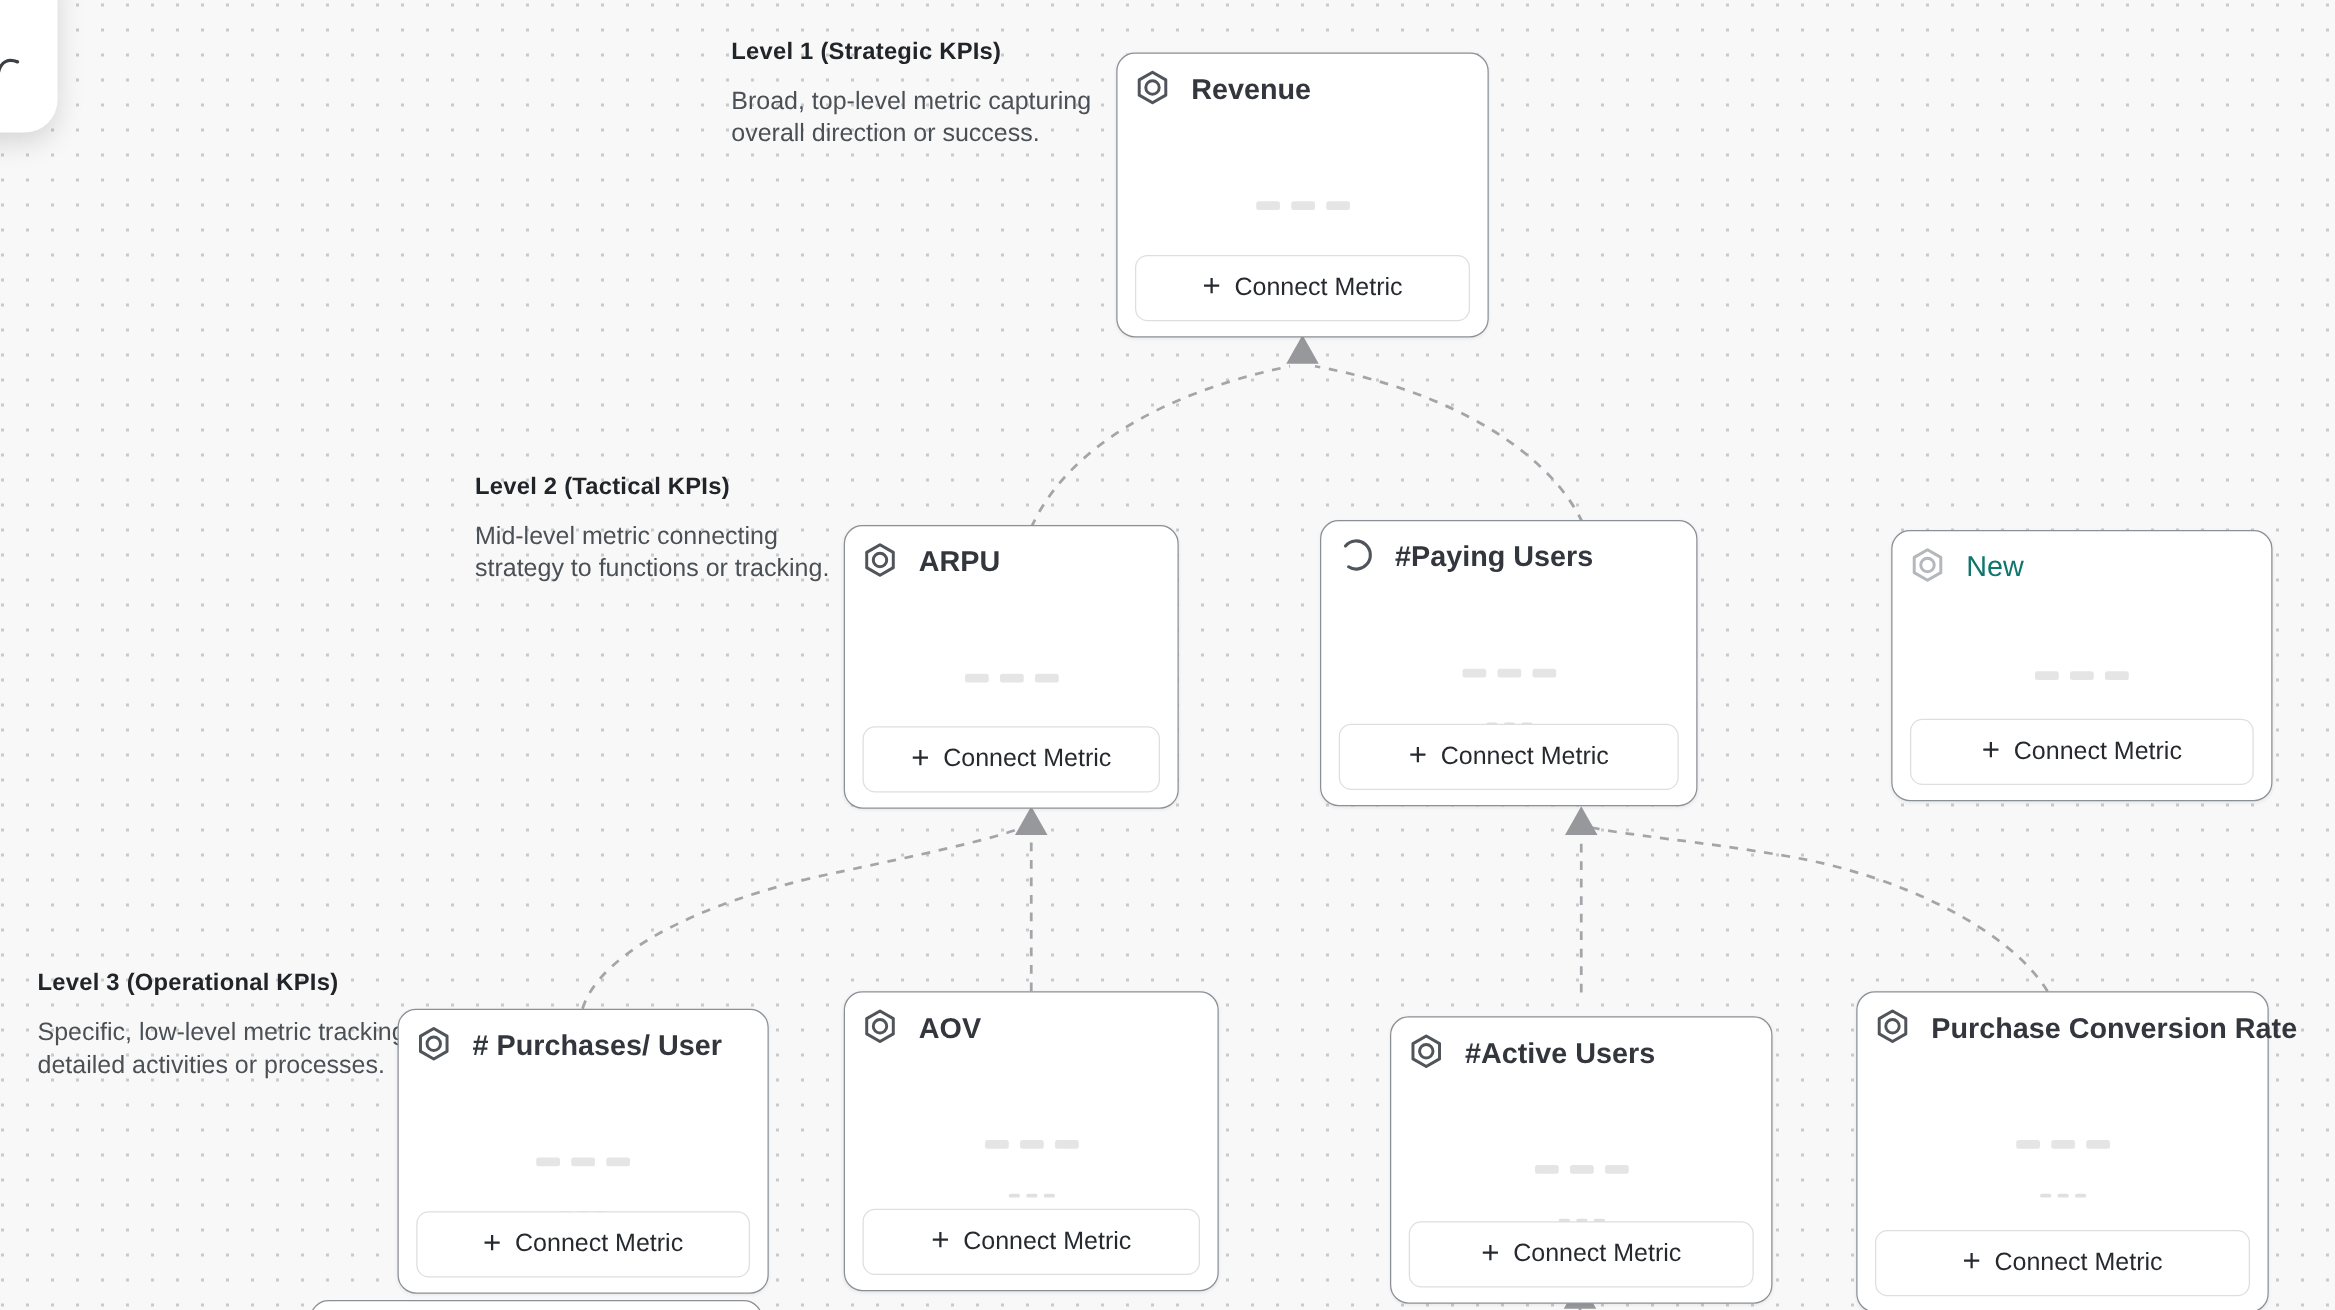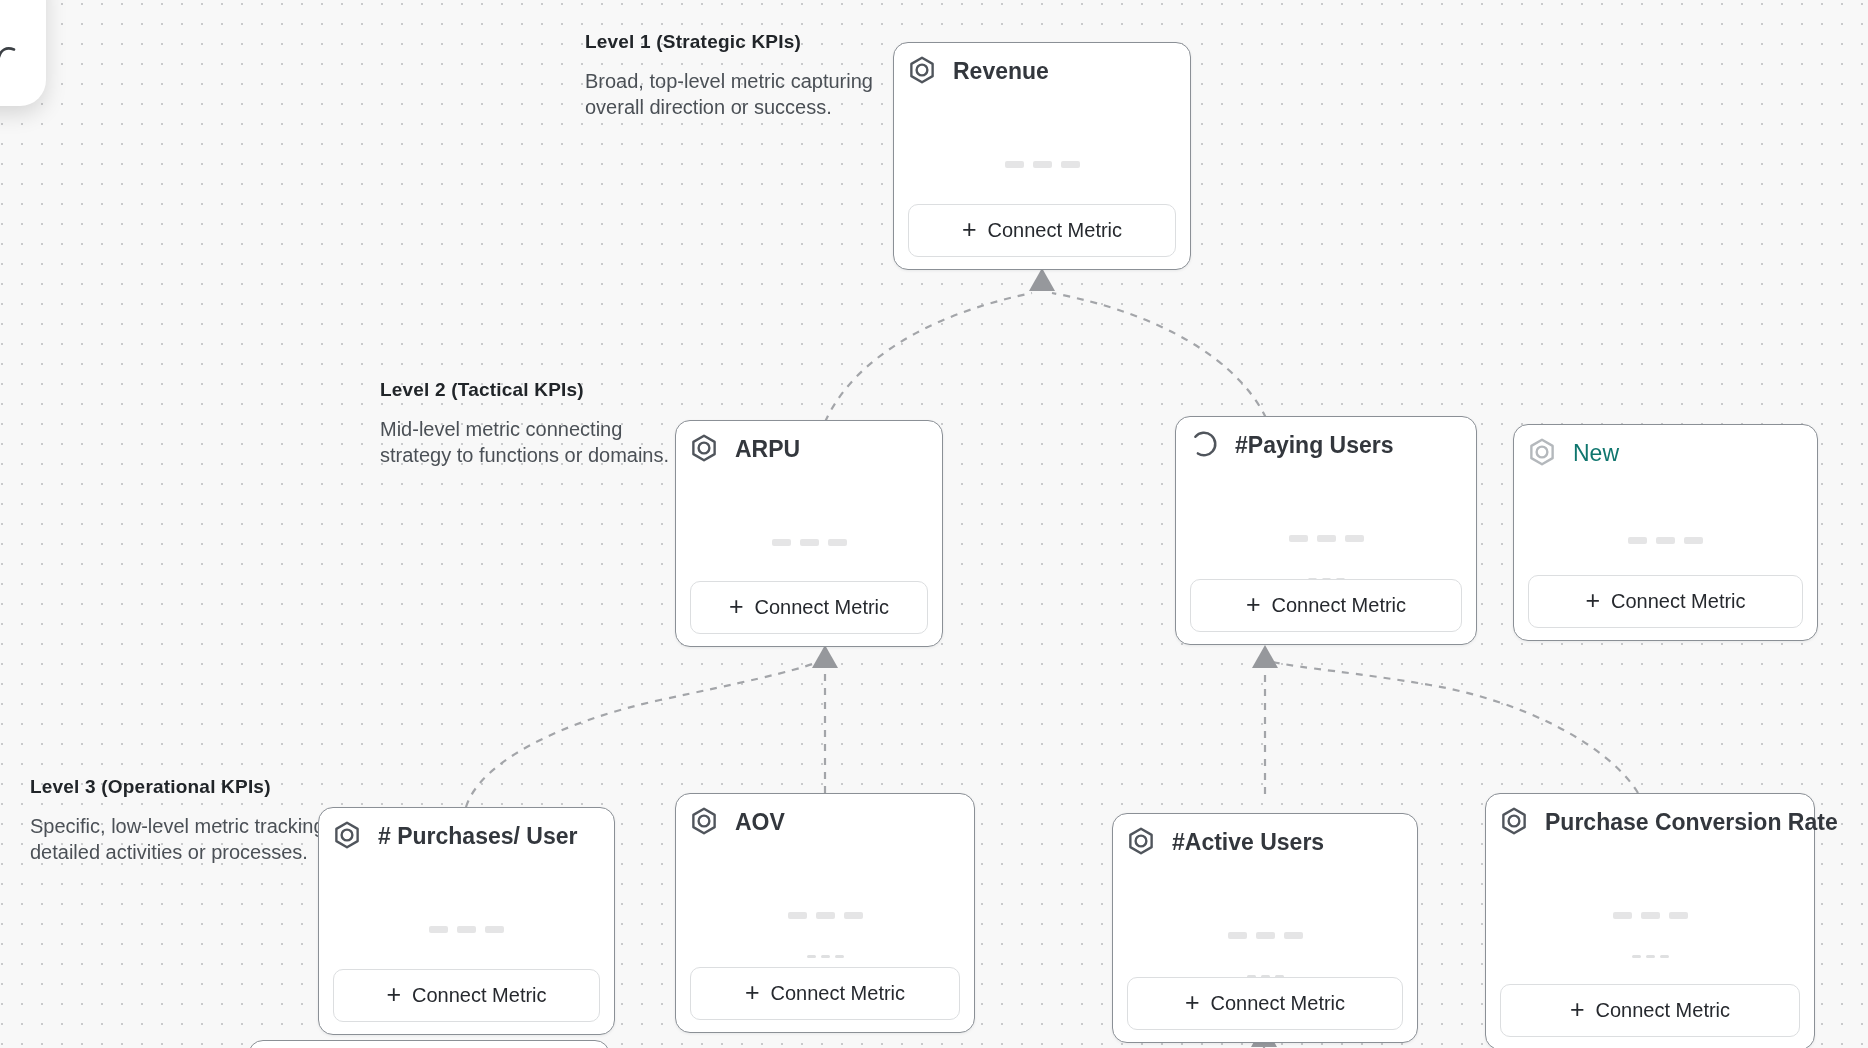--- a/index.html
+++ b/index.html
@@ -104,21 +104,21 @@
       <path d="M1,15 C3,7.5 8.5,4.5 16,7.5" fill="none" stroke="#3c4045" stroke-width="2.6" stroke-linecap="round"></path>
     </svg>
   </div>
 
   <div class="level-label" style="left:585px;top:26px;">
     <h2>Level 1 (Strategic KPIs)</h2>
     <p><span>Broad, top-level metric capturing</span><br><span>overall direction or success.</span></p>
   </div>
   <div class="level-label" style="left:380px;top:374px;">
     <h2>Level 2 (Tactical KPIs)</h2>
-    <p><span>Mid-level metric connecting</span><br><span>strategy to functions or domains.</span></p>
+    <p><span>Mid-level metric connecting</span><br><span>strategy to functions or tracking.</span></p>
   </div>
   <div class="level-label" style="left:30px;top:771px;">
     <h2>Level 3 (Operational KPIs)</h2>
     <p><span>Specific, low-level metric tracking</span><br><span>detailed activities or processes.</span></p>
   </div>
 
   <div class="card" style="left:893px;top:42px;width:298px;height:228px;">
     <div class="card-head">
       <span class="micon">
         <svg viewBox="0 0 24 24" stroke="#50555c">
@@ -165,21 +165,21 @@
           <i></i>
           <i></i>
         </div>
     </div>
     <button class="connect">
       <span class="plus">+</span>
       <span>Connect Metric</span>
     </button>
   </div>
 
-  <div class="card" style="left:1175px;top:416px;width:302px;height:229px;padding-left:21px;">
+  <div class="card" style="left:1056px;top:416px;width:302px;height:229px;padding-left:21px;">
     <div class="card-head">
       <span class="micon">
         <svg viewBox="0 0 24 24">
           <circle cx="12" cy="12" r="9" fill="none" stroke="#50555c" stroke-width="2" stroke-linecap="round" stroke-dasharray="41 16" transform="rotate(-140 12 12)"></circle>
         </svg>
       </span>
       <span class="ctitle">#Paying Users</span>
     </div>
     <div class="skeleton" style="top:118px;">
       <div class="sk-bars">

